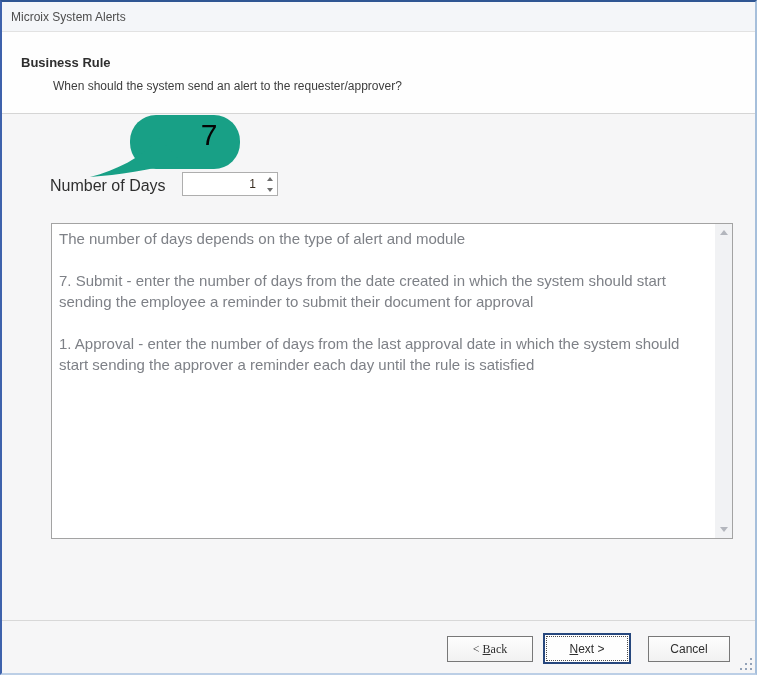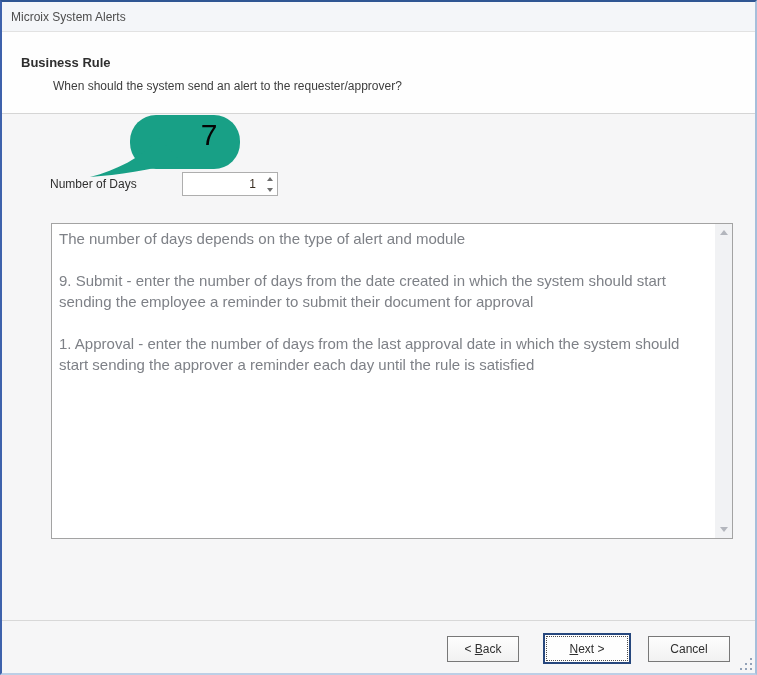--- a/index.html
+++ b/index.html
@@ -24,21 +24,21 @@
   .h-title{position:absolute;left:19px;top:23px;font-size:13px;font-weight:bold;color:#2e2e2e;}
   .h-sub{position:absolute;left:40px;top:47px;font-size:12px;color:#3d3d3d;margin-left:11px;}
   .body{position:absolute;left:0;top:112px;right:0;bottom:0;background:#f6f6f7;}
 
   .bubble-svg{position:absolute;left:83px;top:-2px;}
   .bubble-num{
     position:absolute;left:189px;top:3px;width:36px;height:36px;
     font-size:30px;line-height:36px;color:#050505;text-align:center;
   }
 
-  .days-label{position:absolute;left:48px;top:63px;font-size:12px;color:#2f2f2f;}
+  .days-label{position:absolute;left:48px;top:63px;font-size:16px;color:#2f2f2f;}
   .spinner{
     position:absolute;left:180px;top:58px;width:96px;height:24px;box-sizing:border-box;
     background:#ffffff;border:1px solid #aeaeae;display:flex;align-items:stretch;
   }
   .spin-value{flex:1;text-align:right;font-size:12px;color:#3a2f22;line-height:22px;padding-right:6px;}
   .spin-buttons{width:15px;display:flex;flex-direction:column;}
   .spin-up,.spin-down{flex:1;display:flex;align-items:center;justify-content:center;background:#ffffff;cursor:default;}
   .tri-up{width:0;height:0;border-left:3.5px solid transparent;border-right:3.5px solid transparent;border-bottom:4.5px solid #6e6e6e;}
   .tri-down{width:0;height:0;border-left:3.5px solid transparent;border-right:3.5px solid transparent;border-top:4.5px solid #6e6e6e;}
 
@@ -62,21 +62,21 @@
 
   .separator{position:absolute;left:0;right:0;top:506px;height:0;border-top:1px solid #d8d8d8;}
 
   .btn{
     position:absolute;box-sizing:border-box;height:26px;
     background:linear-gradient(#fdfdfd,#f1f1f1);
     border:1px solid #787878;font-family:"Liberation Sans",sans-serif;
     font-size:12px;color:#2f2f2f;padding:0;cursor:default;
   }
   .btn .mn{text-decoration:underline;}
-  .btn-back{left:445px;top:522px;width:72px;}
+  .btn-back{left:445px;top:522px;width:86px;font-family:Liberation Serif, serif;}
   .btn-cancel{left:646px;top:522px;width:82px;}
   .btn-next{
     left:541px;top:519px;width:88px;height:31px;
     background:#fefefe;border:2px solid #26477d;position:absolute;
   }
   .btn-next::before{
     content:"";position:absolute;left:1px;top:1px;right:1px;bottom:1px;
     border:1px dotted #4d4d4d;pointer-events:none;
   }
   .grip{position:absolute;right:2px;bottom:2px;width:14px;height:14px;}
@@ -113,21 +113,21 @@
           </span>
         <span class="spin-down">
             <i class="tri-down"></i>
           </span>
       </span>
     </div>
 
     <div class="helpbox">
       <div class="help-content">
         <p>The number of days depends on the type of alert and module</p>
-        <p>9. Submit - enter the number of days from the date created in which the system should start sending the employee a reminder to submit their document for approval</p>
+        <p>7. Submit - enter the number of days from the date created in which the system should start sending the employee a reminder to submit their document for approval</p>
         <p>1. Approval - enter the number of days from the last approval date in which the system should start sending the approver a reminder each day until the rule is satisfied</p>
       </div>
       <div class="vscroll">
         <span class="scroll-up">
             <i class="tri-up sm"></i>
           </span>
         <span class="scroll-down">
             <i class="tri-down sm"></i>
           </span>
       </div>

